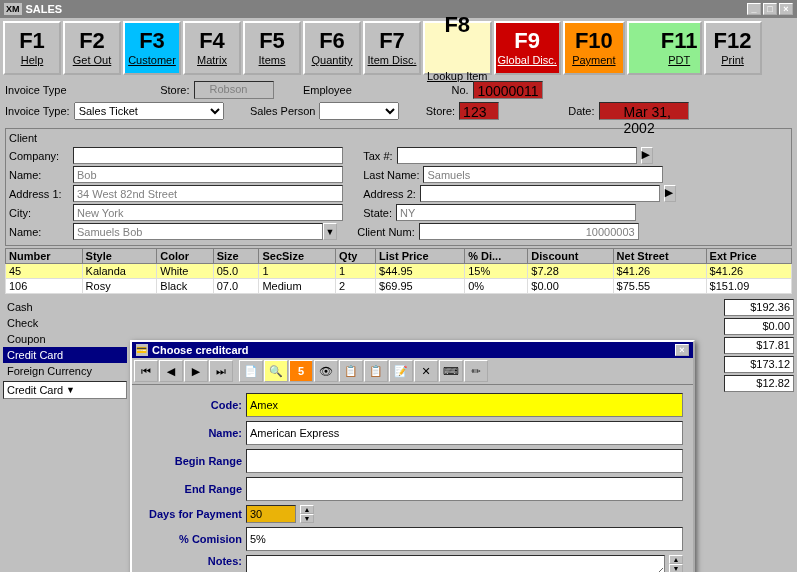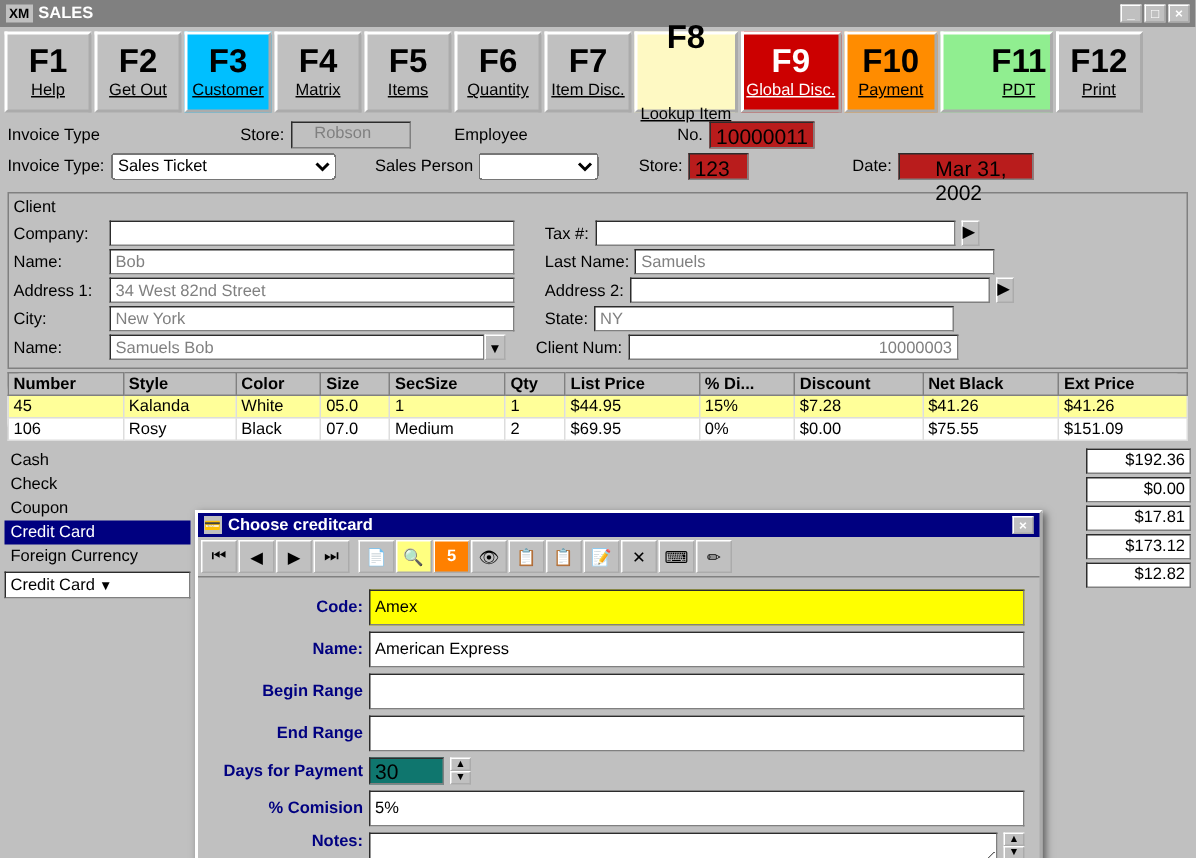--- a/index.html
+++ b/index.html
@@ -302,22 +302,22 @@
       padding: 11px 3px;
       font-size: 11px;
     }
     .dialog-field-input.yellow-bg { background: #ffff00; }
     .dialog-field-input.white-bg { background: white; }
     .days-input {
       width: 50px;
       height: 18px;
       border: 1px inset #808080;
       padding: 1px 3px;
-      font-size: 14px;
-      background: #0f766e;
+      font-size: 11px;
+      background: #eab308;
     }
     .spin-container {
       display: flex;
       flex-direction: column;
       width: 14px;
       height: 18px;
     }
     .spin-btn {
       flex: 1;
       background: #c0c0c0;
@@ -488,21 +488,21 @@
       <tr>
         <th>Number</th>
         <th>Style</th>
         <th>Color</th>
         <th>Size</th>
         <th>SecSize</th>
         <th>Qty</th>
         <th>List Price</th>
         <th>% Di...</th>
         <th>Discount</th>
-        <th>Net Black</th>
+        <th>Net Street</th>
         <th>Ext Price</th>
       </tr>
     </thead>
     <tbody id="table-body">
     <tr class="row-yellow">
           <td>45</td>
           <td>Kalanda</td>
           <td>White</td>
           <td>05.0</td>
           <td>1</td>

